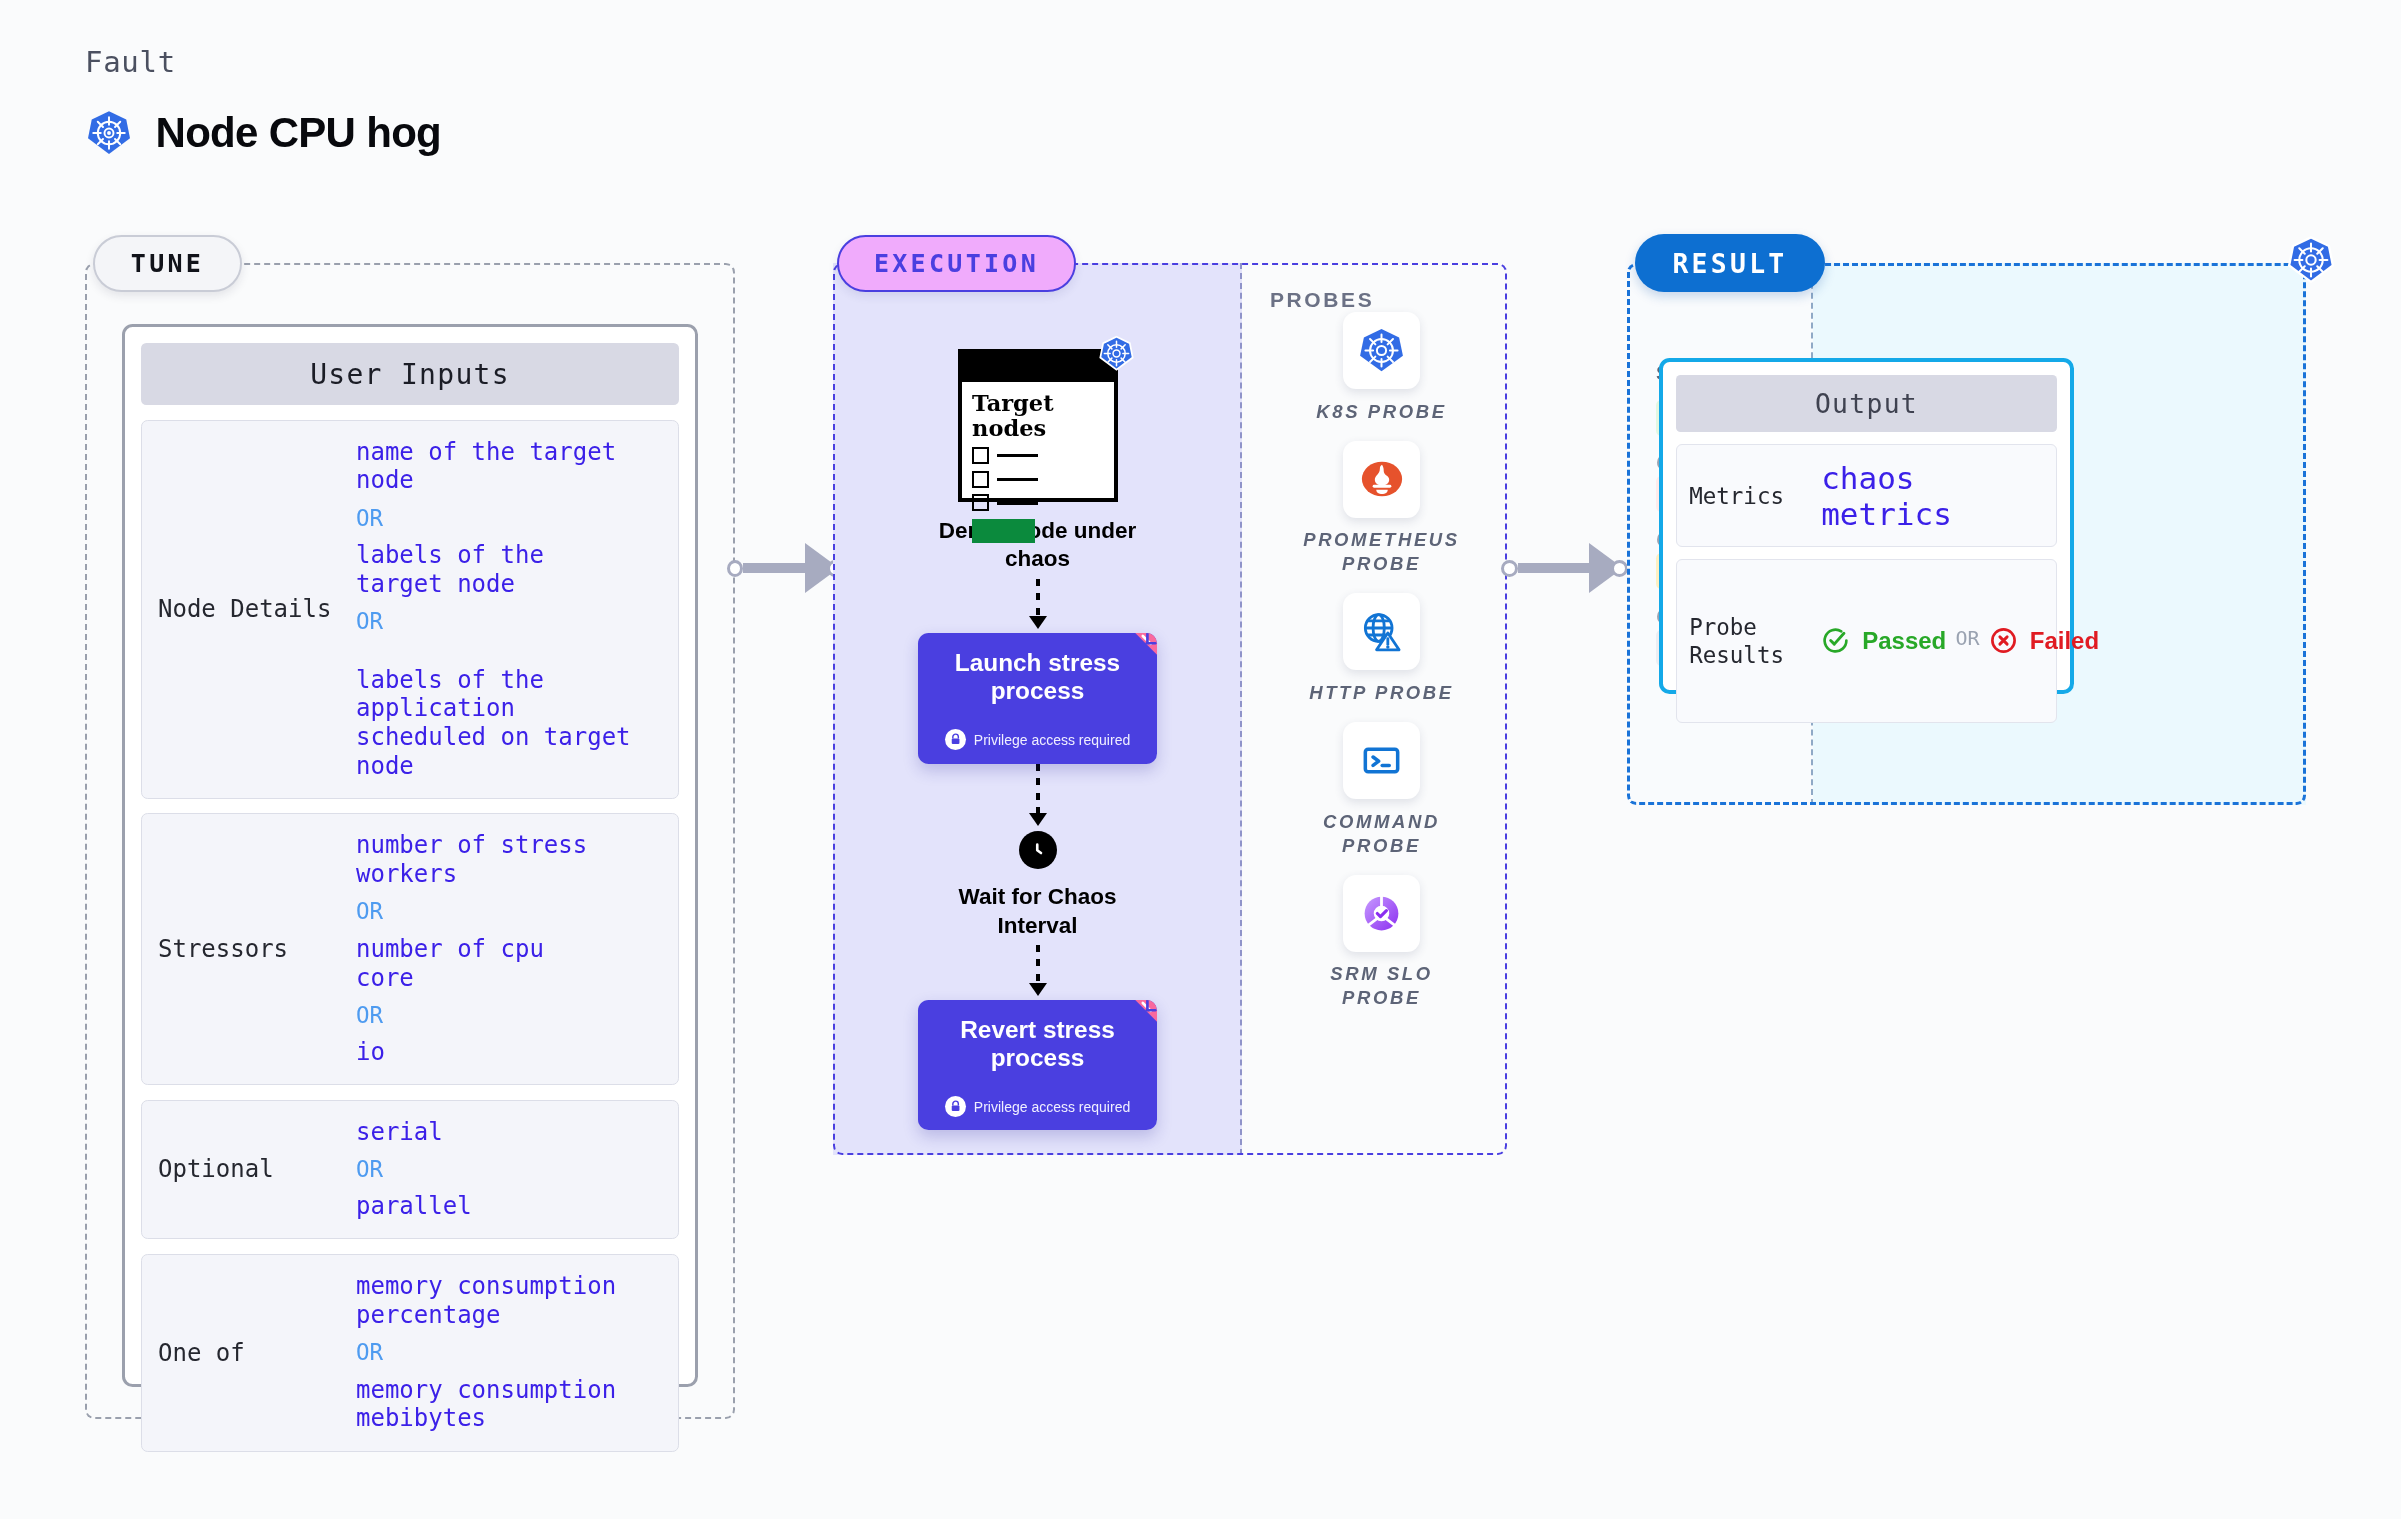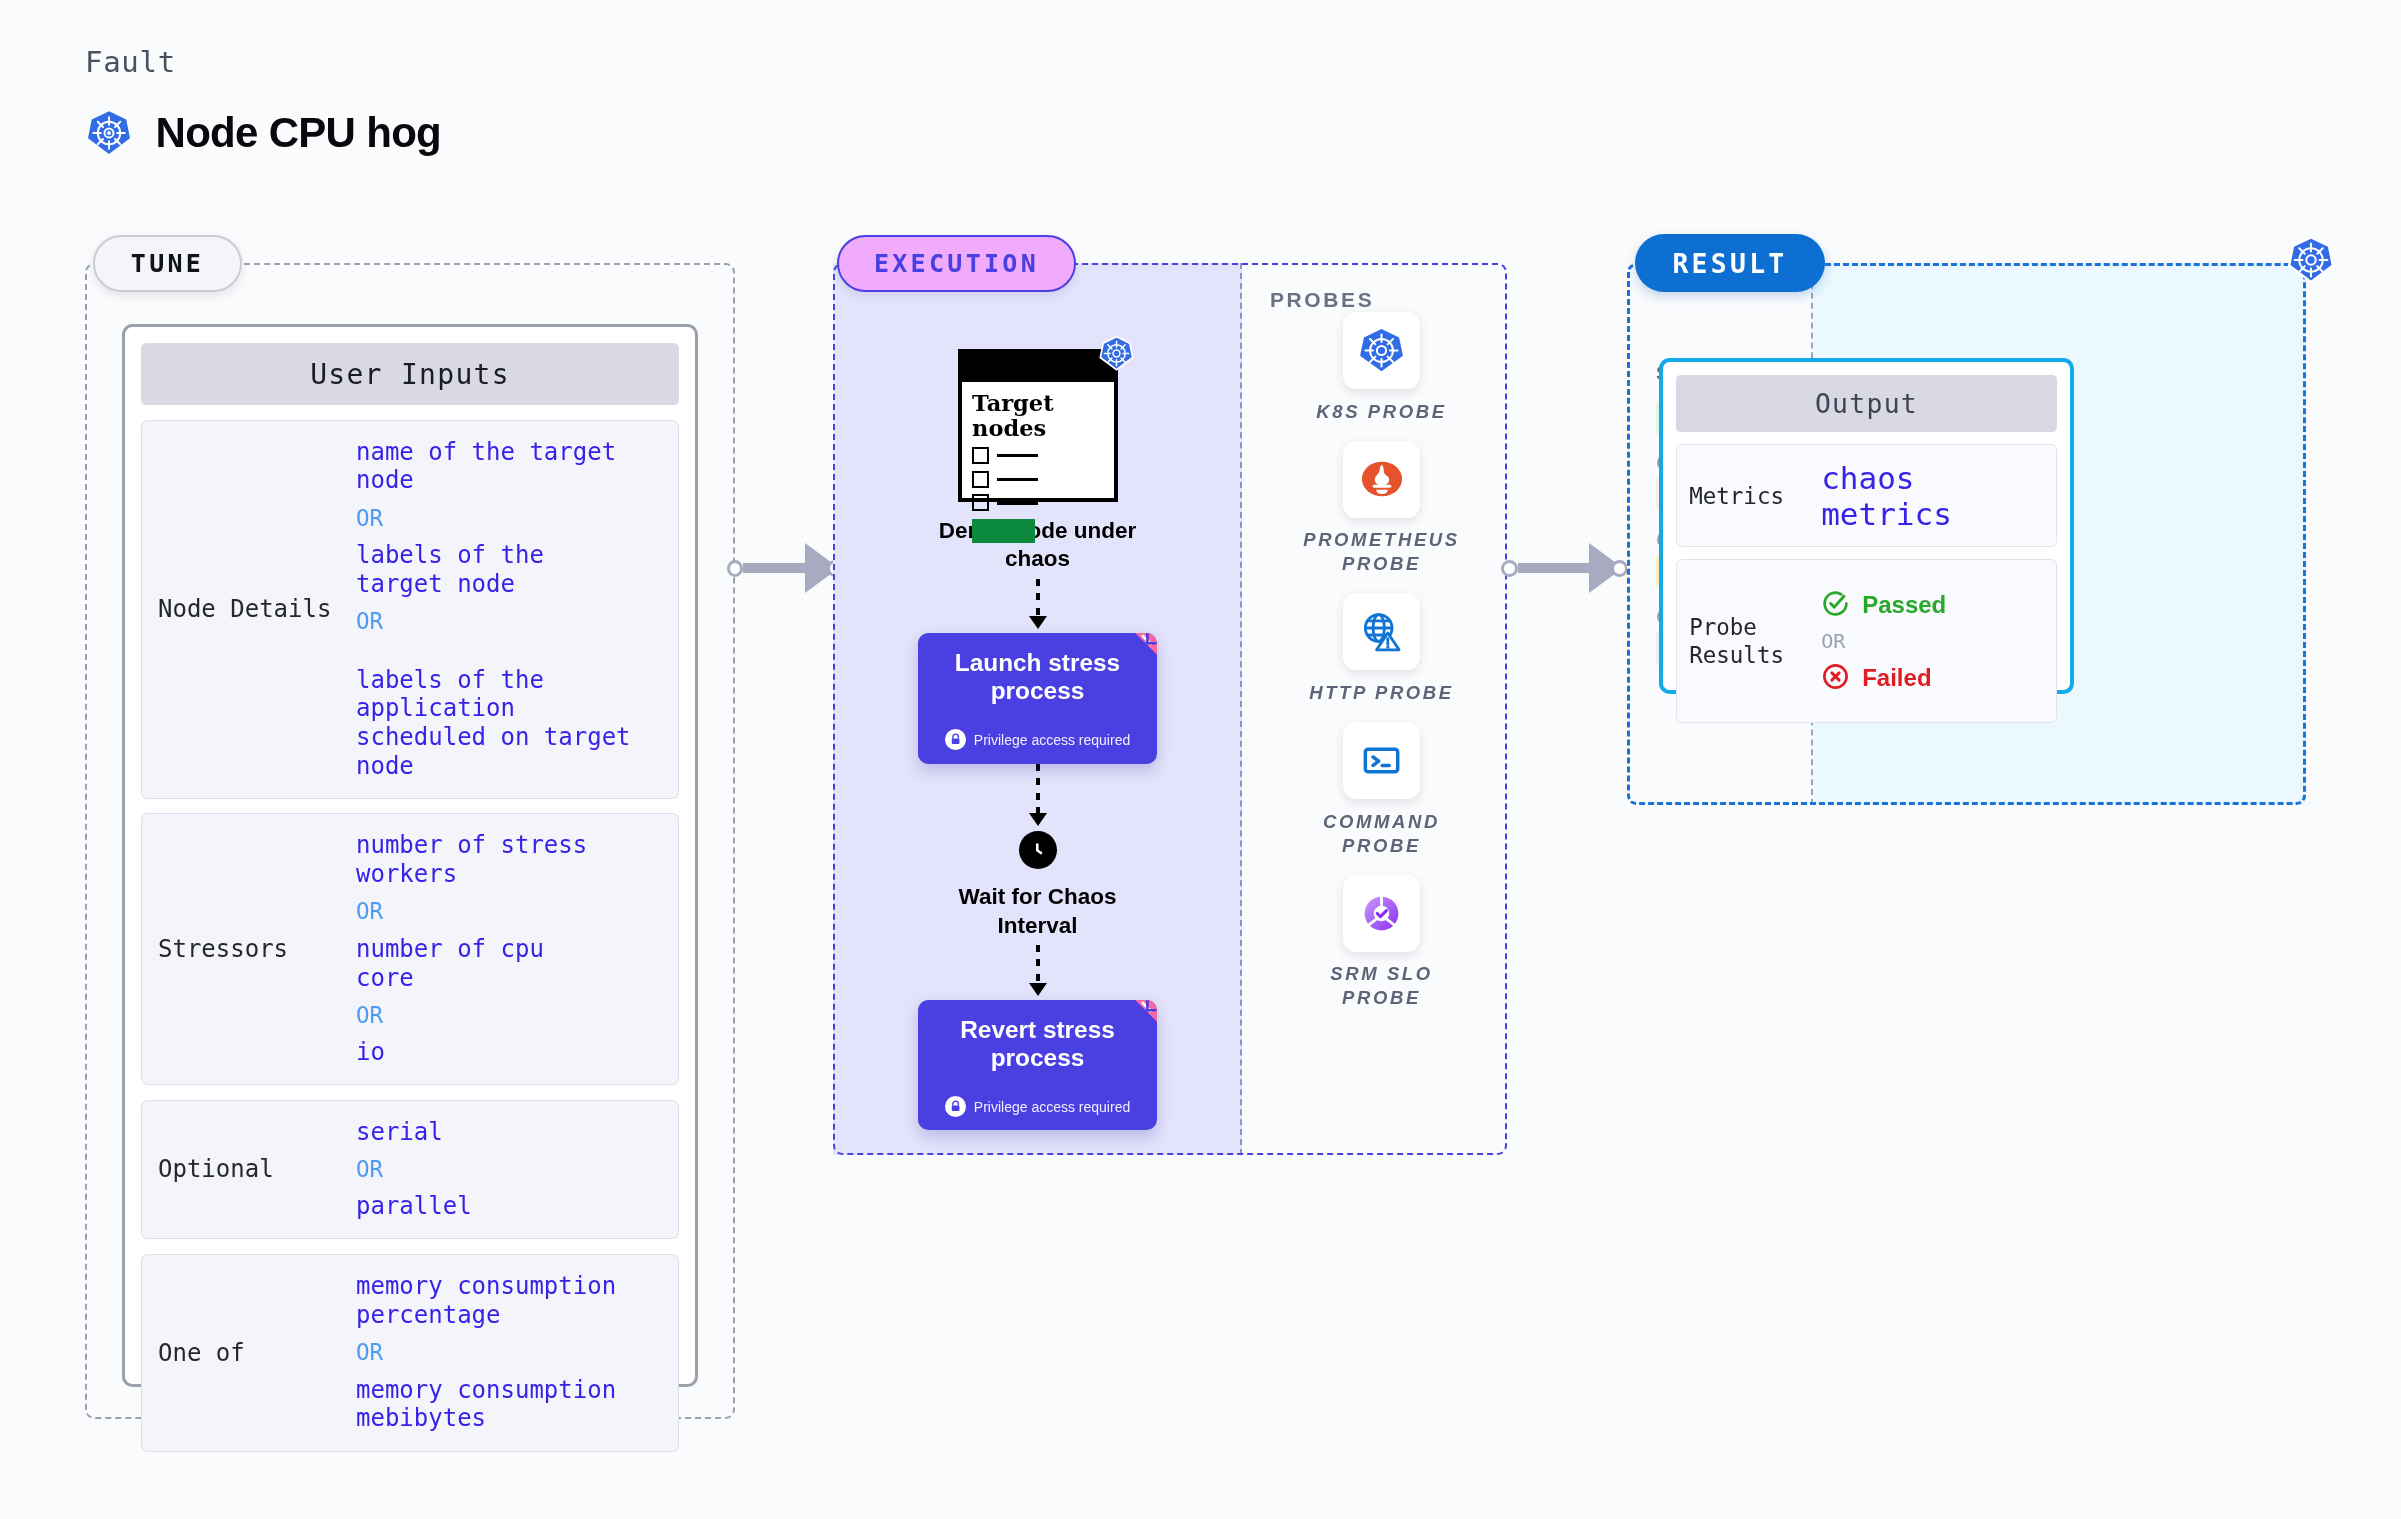--- a/index.html
+++ b/index.html
@@ -204,21 +204,21 @@
     border-radius:6px; display:flex; align-items:center; padding:14.5px 12px;
   }
   .out-row .olabel {
     width:132px; flex:0 0 132px;
     font-family:"DejaVu Sans Mono", monospace; font-size:22.5px;
     color:#25272f; line-height:1.25; white-space:pre-line;
   }
   .out-row .oval {
     font-family:"DejaVu Sans Mono", monospace; font-size:31px; color:#3b20e8;
   }
-  .pr-list { display:flex; flex-direction:column; gap:9.2px; }
+  .pr-list { display:flex; flex-direction:row; gap:9.2px; }
   .pr-item { display:flex; align-items:center; gap:12px; }
   .pr-item .t { font-size:24px; font-weight:bold; }
   .pr-or { font-family:"DejaVu Sans Mono", monospace; font-size:20px; color:#9aa2b1; }
   #result-k8s { position:absolute; right:-30px; top:-28px; }
 
   
   .connector { position:absolute; display:flex; align-items:center; }
   .conn-dot { width:17px;height:17px;border-radius:50%;background:#fff;border:3.3px solid #a7abc0; }
   .conn-line { height:9.2px; background:#a7abc0; }
   .conn-arrow { width:0;height:0;border-top:25px solid transparent;border-bottom:25px solid transparent;border-left:34px solid #a7abc0; margin-left:-2.6px; }

